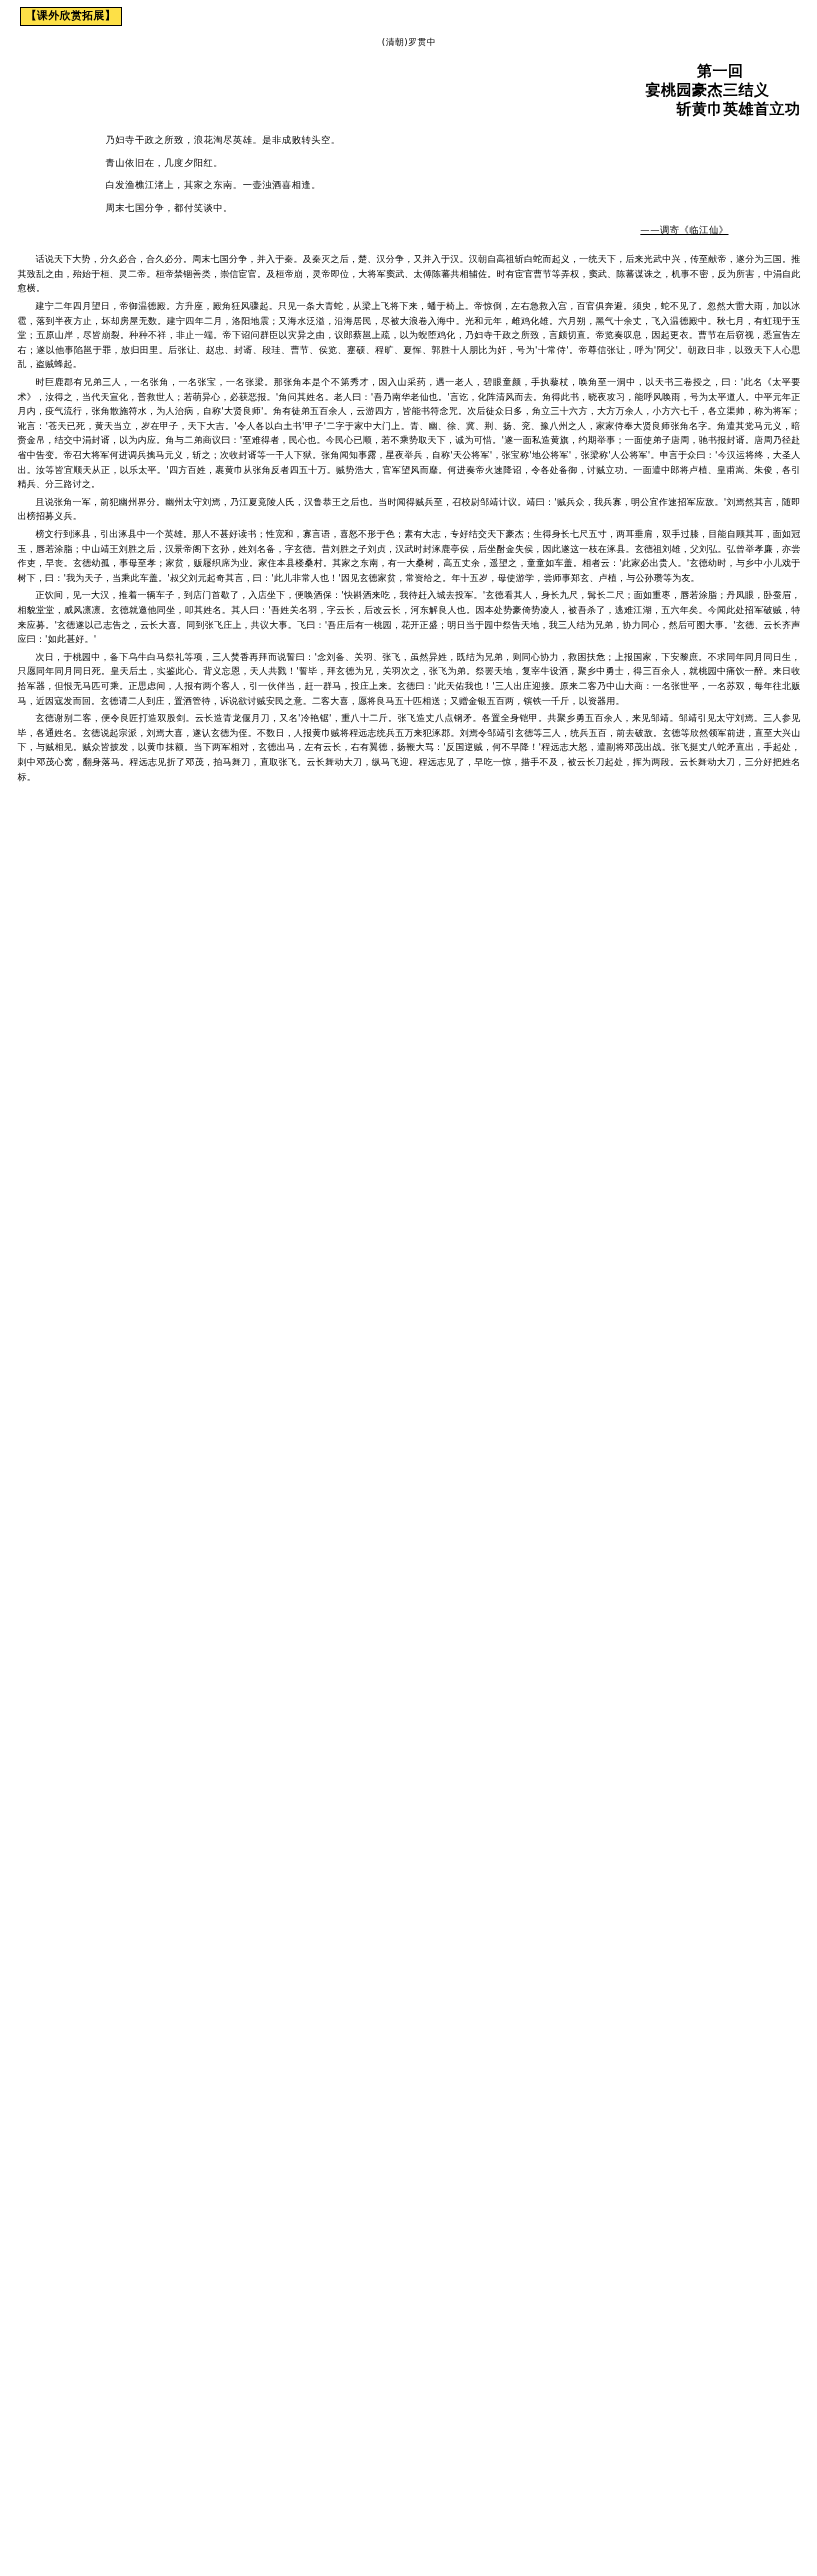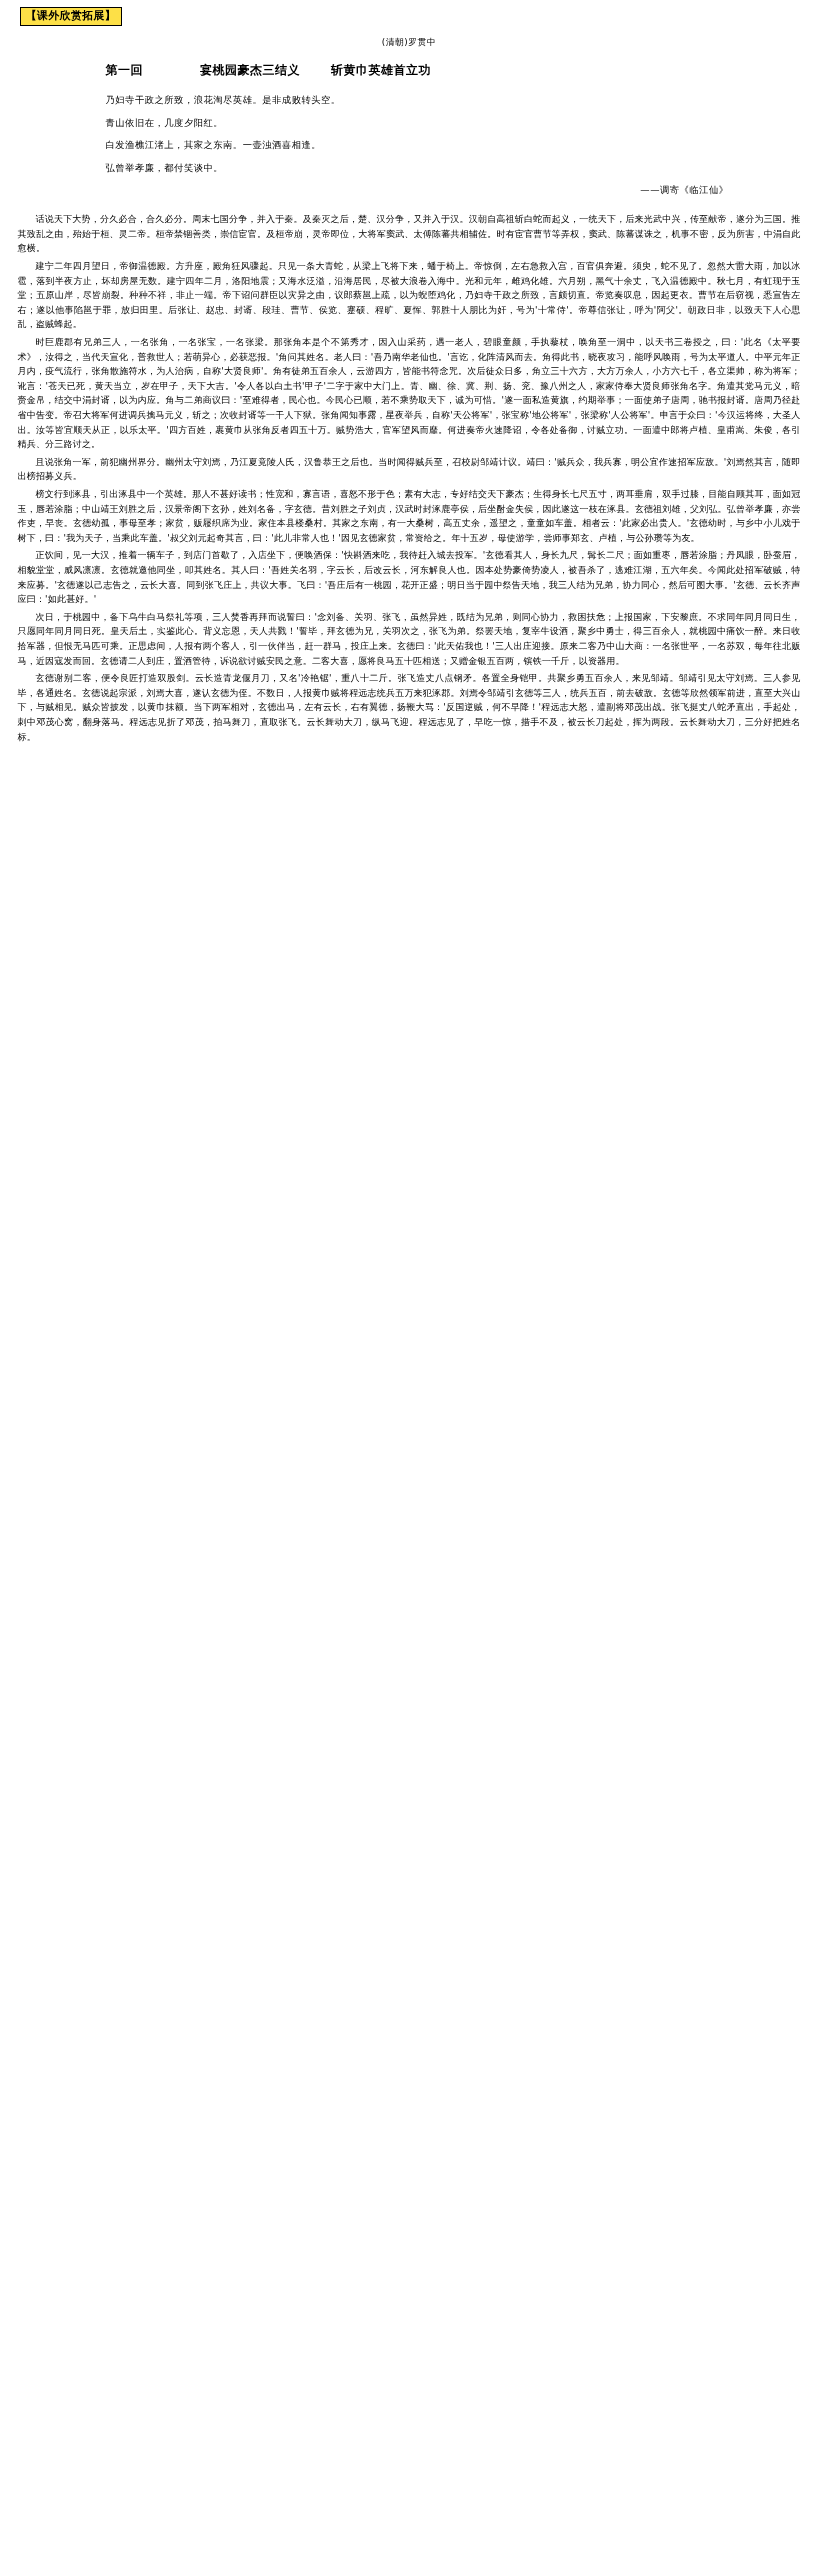--- a/index.html
+++ b/index.html
@@ -42,23 +42,24 @@
     font-size: 8.8px;
     margin: 0 0 13.4px 0;
     letter-spacing: 0.5px;
   }
   .chapter-row {
     display: flex;
     justify-content: flex-start;
     align-items: flex-end;
     margin: 0 0 13.4px 0;
     padding-left: 88px;
-    font-size: 12px;
+    font-size: 15px;
     font-weight: bold;
     letter-spacing: 0.5px;
+    flex-direction: column;
   }
   .chapter-no {
     margin-right: 57px;
   }
   .chapter-title-a {
     margin-right: 31px;
   }
   .poem {
     margin: 0 0 3.1px 0;
     padding-left: 88px;
@@ -67,20 +68,21 @@
     margin: 0 0 8.8px 0;
     font-size: 9.3px;
     line-height: 1.5;
     letter-spacing: 0.5px;
   }
   .poem-attrib {
     text-align: right;
     font-size: 9.3px;
     letter-spacing: 0.5px;
     margin: 6.2px 72px 15.5px 0;
+    text-decoration: underline;
   }
   .body-text p {
     margin: 0 0 3.1px 0;
     font-size: 9px;
     line-height: 1.62;
     text-align: justify;
     text-justify: inter-ideograph;
     letter-spacing: 0.2px;
     text-indent: 2em;
   }
@@ -97,21 +99,21 @@
   <div class="chapter-row">
     <span class="chapter-no">第一回</span>
     <span class="chapter-title-a">宴桃园豪杰三结义</span>
     <span class="chapter-title-b">斩黄巾英雄首立功</span>
   </div>
 
   <div class="poem">
     <p>乃妇寺干政之所致，浪花淘尽英雄。是非成败转头空。</p>
     <p>青山依旧在，几度夕阳红。</p>
     <p>白发渔樵江渚上，其家之东南。一壶浊酒喜相逢。</p>
-    <p>弘曾举孝廉，都付笑谈中。</p>
+    <p>周末七国分争，都付笑谈中。</p>
   </div>
   <div class="poem-attrib">——调寄《临江仙》</div>
 
   <div class="body-text">
     <p>话说天下大势，分久必合，合久必分。周末七国分争，并入于秦。及秦灭之后，楚、汉分争，又并入于汉。汉朝自高祖斩白蛇而起义，一统天下，后来光武中兴，传至献帝，遂分为三国。推其致乱之由，殆始于桓、灵二帝。桓帝禁锢善类，崇信宦官。及桓帝崩，灵帝即位，大将军窦武、太傅陈蕃共相辅佐。时有宦官曹节等弄权，窦武、陈蕃谋诛之，机事不密，反为所害，中涓自此愈横。</p>
     <p>建宁二年四月望日，帝御温德殿。方升座，殿角狂风骤起。只见一条大青蛇，从梁上飞将下来，蟠于椅上。帝惊倒，左右急救入宫，百官俱奔避。须臾，蛇不见了。忽然大雷大雨，加以冰雹，落到半夜方止，坏却房屋无数。建宁四年二月，洛阳地震；又海水泛溢，沿海居民，尽被大浪卷入海中。光和元年，雌鸡化雄。六月朔，黑气十余丈，飞入温德殿中。秋七月，有虹现于玉堂；五原山岸，尽皆崩裂。种种不祥，非止一端。帝下诏问群臣以灾异之由，议郎蔡邕上疏，以为蜺堕鸡化，乃妇寺干政之所致，言颇切直。帝览奏叹息，因起更衣。曹节在后窃视，悉宣告左右；遂以他事陷邕于罪，放归田里。后张让、赵忠、封谞、段珪、曹节、侯览、蹇硕、程旷、夏恽、郭胜十人朋比为奸，号为'十常侍'。帝尊信张让，呼为'阿父'。朝政日非，以致天下人心思乱，盗贼蜂起。</p>
     <p>时巨鹿郡有兄弟三人，一名张角，一名张宝，一名张梁。那张角本是个不第秀才，因入山采药，遇一老人，碧眼童颜，手执藜杖，唤角至一洞中，以天书三卷授之，曰：'此名《太平要术》，汝得之，当代天宣化，普救世人；若萌异心，必获恶报。'角问其姓名。老人曰：'吾乃南华老仙也。'言讫，化阵清风而去。角得此书，晓夜攻习，能呼风唤雨，号为太平道人。中平元年正月内，疫气流行，张角散施符水，为人治病，自称'大贤良师'。角有徒弟五百余人，云游四方，皆能书符念咒。次后徒众日多，角立三十六方，大方万余人，小方六七千，各立渠帅，称为将军；讹言：'苍天已死，黄天当立，岁在甲子，天下大吉。'令人各以白土书'甲子'二字于家中大门上。青、幽、徐、冀、荆、扬、兖、豫八州之人，家家侍奉大贤良师张角名字。角遣其党马元义，暗赍金帛，结交中涓封谞，以为内应。角与二弟商议曰：'至难得者，民心也。今民心已顺，若不乘势取天下，诚为可惜。'遂一面私造黄旗，约期举事；一面使弟子唐周，驰书报封谞。唐周乃径赴省中告变。帝召大将军何进调兵擒马元义，斩之；次收封谞等一干人下狱。张角闻知事露，星夜举兵，自称'天公将军'，张宝称'地公将军'，张梁称'人公将军'。申言于众曰：'今汉运将终，大圣人出。汝等皆宜顺天从正，以乐太平。'四方百姓，裹黄巾从张角反者四五十万。贼势浩大，官军望风而靡。何进奏帝火速降诏，令各处备御，讨贼立功。一面遣中郎将卢植、皇甫嵩、朱俊，各引精兵、分三路讨之。</p>
     <p>且说张角一军，前犯幽州界分。幽州太守刘焉，乃江夏竟陵人氏，汉鲁恭王之后也。当时闻得贼兵至，召校尉邹靖计议。靖曰：'贼兵众，我兵寡，明公宜作速招军应敌。'刘焉然其言，随即出榜招募义兵。</p>
     <p>榜文行到涿县，引出涿县中一个英雄。那人不甚好读书；性宽和，寡言语，喜怒不形于色；素有大志，专好结交天下豪杰；生得身长七尺五寸，两耳垂肩，双手过膝，目能自顾其耳，面如冠玉，唇若涂脂；中山靖王刘胜之后，汉景帝阁下玄孙，姓刘名备，字玄德。昔刘胜之子刘贞，汉武时封涿鹿亭侯，后坐酎金失侯，因此遂这一枝在涿县。玄德祖刘雄，父刘弘。弘曾举孝廉，亦尝作吏，早丧。玄德幼孤，事母至孝；家贫，贩屦织席为业。家住本县楼桑村。其家之东南，有一大桑树，高五丈余，遥望之，童童如车盖。相者云：'此家必出贵人。'玄德幼时，与乡中小儿戏于树下，曰：'我为天子，当乘此车盖。'叔父刘元起奇其言，曰：'此儿非常人也！'因见玄德家贫，常资给之。年十五岁，母使游学，尝师事郑玄、卢植，与公孙瓒等为友。</p>
     <p>正饮间，见一大汉，推着一辆车子，到店门首歇了，入店坐下，便唤酒保：'快斟酒来吃，我待赶入城去投军。'玄德看其人，身长九尺，髯长二尺；面如重枣，唇若涂脂；丹凤眼，卧蚕眉，相貌堂堂，威风凛凛。玄德就邀他同坐，叩其姓名。其人曰：'吾姓关名羽，字云长，后改云长，河东解良人也。因本处势豪倚势凌人，被吾杀了，逃难江湖，五六年矣。今闻此处招军破贼，特来应募。'玄德遂以己志告之，云长大喜。同到张飞庄上，共议大事。飞曰：'吾庄后有一桃园，花开正盛；明日当于园中祭告天地，我三人结为兄弟，协力同心，然后可图大事。'玄德、云长齐声应曰：'如此甚好。'</p>

